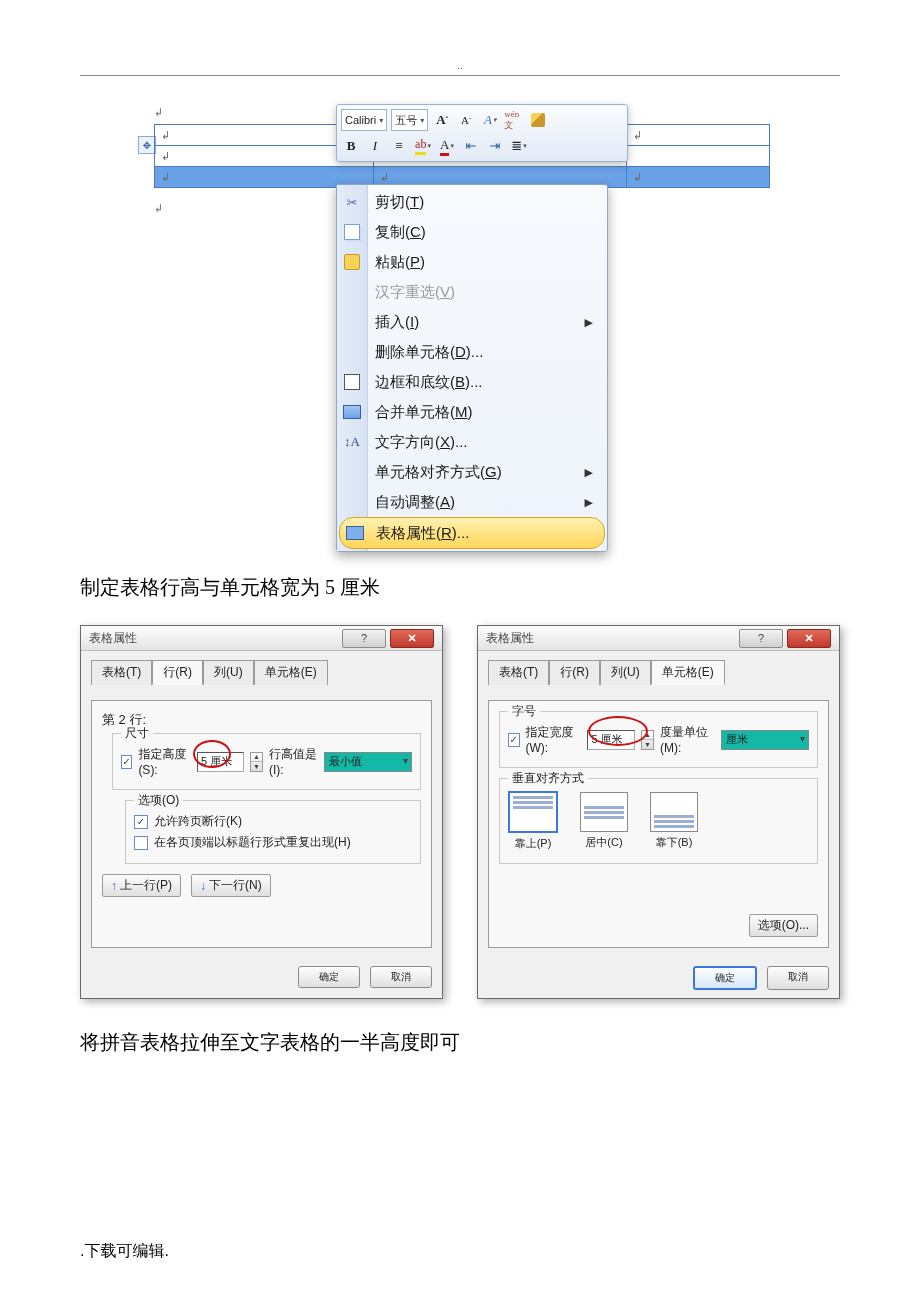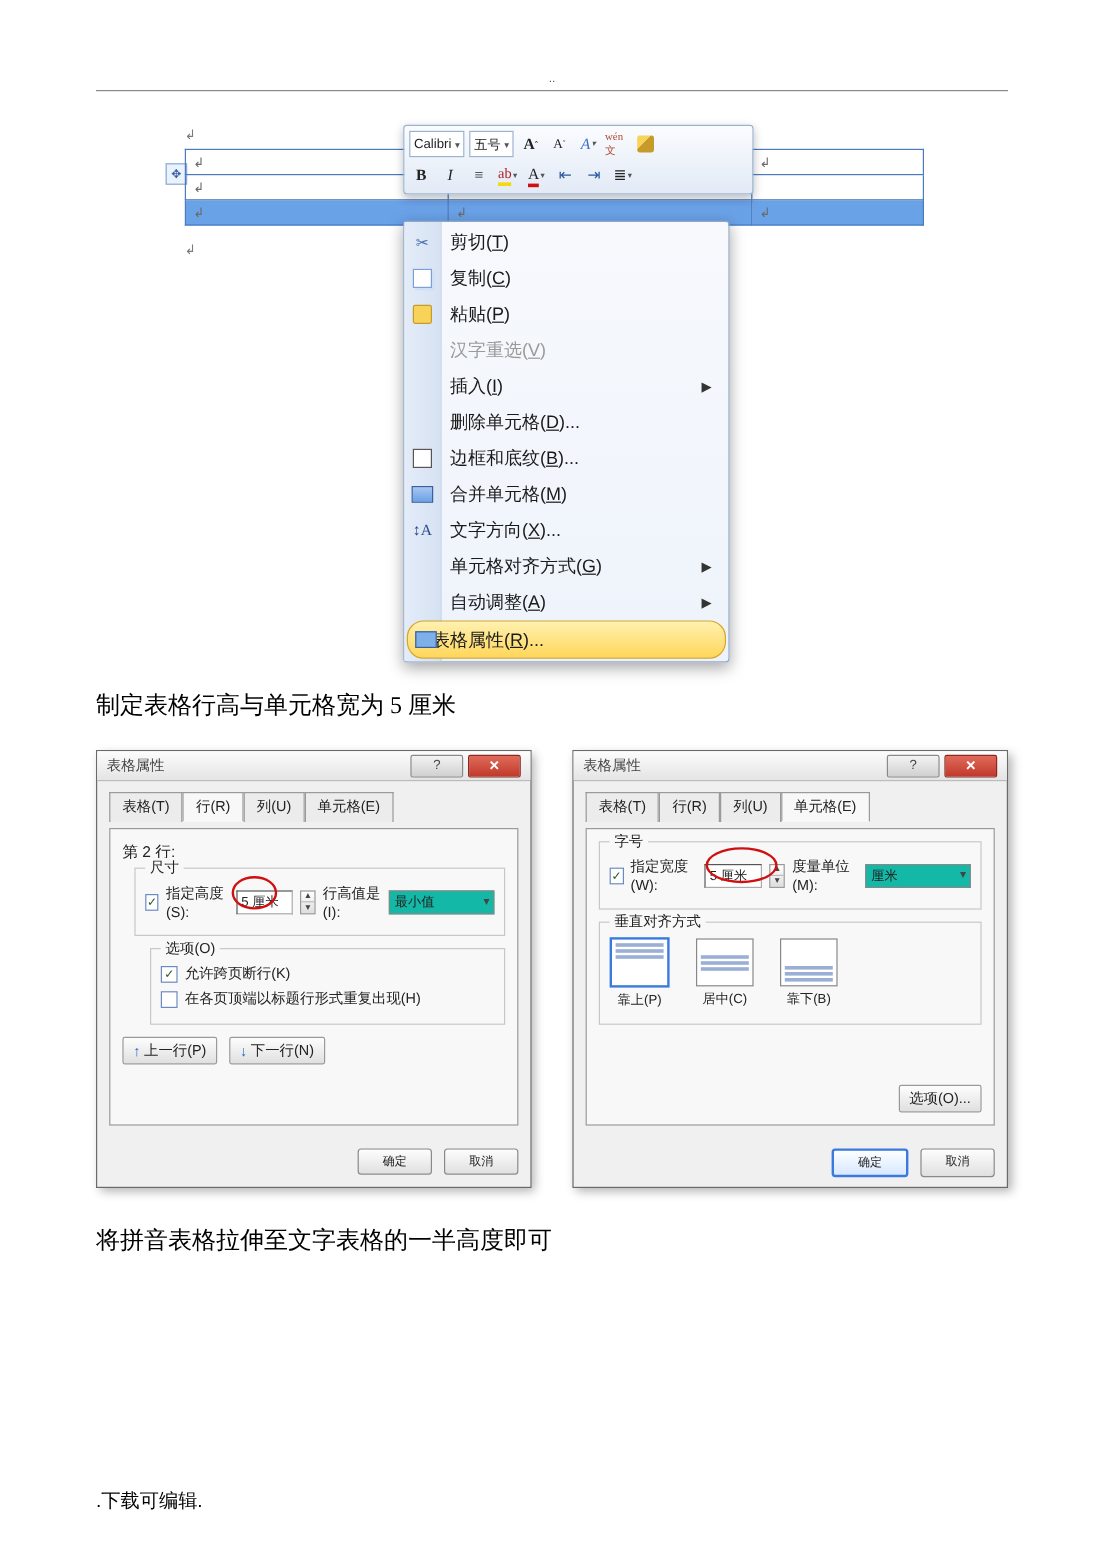--- a/index.html
+++ b/index.html
@@ -21,40 +21,40 @@
 .tb-btn{width:20px;height:20px;display:flex;align-items:center;justify-content:center;font-size:13px;font-family:"Times New Roman",serif}
 .tb-btn .dd{font-size:7px;margin-left:1px;color:#555}
 .ic-brush{width:14px;height:14px;background:linear-gradient(135deg,#f7d35a 40%,#c79a2a 40%);border-radius:2px}
 
 .ctx-menu{position:absolute;left:196px;top:80px;width:270px;background:linear-gradient(#f7f9fd,#eef3fb);border:1px solid #8fa7c7;border-radius:3px;box-shadow:0 4px 12px rgba(0,0,0,.35);padding:2px 0}
 .ctx-menu .iconcol{position:absolute;left:0;top:0;bottom:0;width:30px;background:linear-gradient(90deg,#e4ecf8,#d6e2f3);border-right:1px solid #c3d1e6}
 .ctx-item{position:relative;display:flex;align-items:center;height:30px;padding-left:38px;padding-right:14px;font-size:15px;color:#1a1a1a;cursor:default}
 .ctx-item.disabled{color:#9a9a9a}
 .ctx-item .arrow{margin-left:auto;font-size:11px;color:#333}
 .ctx-item .u{text-decoration:underline}
-.ctx-item.sel{background:linear-gradient(#fff1b0,#ffd65a);border:1px solid #d8a620;border-radius:14px;margin:0 2px;padding-left:20px}
+.ctx-item.sel{background:linear-gradient(#fff1b0,#ffd65a);border:1px solid #d8a620;border-radius:14px;margin:0 2px;padding-left:36px}
 .ctx-ic{position:absolute;left:6px;top:6px;width:18px;height:18px;display:flex;align-items:center;justify-content:center;font-size:13px}
 .ic-cut{color:#4a6fb0}
 .ic-copy{width:14px;height:14px;background:#fff;border:1px solid #7aa0d6;box-shadow:2px 2px 0 #cde0f7}
 .ic-paste{width:14px;height:14px;background:#f7d35a;border:1px solid #c79a2a;border-radius:2px}
 .ic-merge{width:16px;height:12px;border:1px solid #3a5fa0;background:linear-gradient(#a8c6f0,#6aa2e8)}
 .ic-border{width:14px;height:14px;border:1px solid #555;background:#fff}
 .ic-textdir{font-family:serif;font-size:13px;color:#2a4a8a}
 .ic-tblprop{width:16px;height:12px;background:#7db0e8;border:1px solid #3a5fa0}
 
 .body-text{font-size:20px;color:#000;font-family:"SimSun",serif;margin:30px 0 24px 0}
 
 .dialog-row{display:flex;gap:34px;margin-bottom:20px}
 .dialog{width:366px;background:#f0f0f0;border:1px solid #6a6a6a;box-shadow:3px 3px 8px rgba(0,0,0,.3);font-size:12px;position:relative}
 .dlg-title{background:linear-gradient(#fdfdfd,#e4e4e4);height:24px;display:flex;align-items:center;padding:0 8px;border-bottom:1px solid #bcbcbc;color:#444}
 .dlg-title .wbtn{width:42px;height:17px;background:linear-gradient(#f3f3f3,#d0d0d0);border:1px solid #8a8a8a;border-radius:2px;display:flex;align-items:center;justify-content:center;font-size:11px;margin-left:4px}
 .dlg-title .wbtn.close{color:#fff;background:linear-gradient(#e06a5a,#c1392b);border-color:#8a2a1e;font-weight:bold}
 .dlg-title .sp{flex:1}
 .dlg-body{padding:8px 10px 10px;min-height:280px;position:relative}
-.tabs{display:flex;gap:0;margin-bottom:6px}
+.tabs{display:flex;gap:0;margin-bottom:16px}
 .tab{padding:3px 10px;border:1px solid #9a9a9a;background:#ececec;border-bottom:none;font-size:12px;position:relative;top:1px}
 .tab.active{background:#f8f8f8;border-bottom:1px solid #f8f8f8;z-index:2}
 .tab-pane{border:1px solid #9a9a9a;background:#f8f8f8;padding:10px;min-height:226px;position:relative}
 .grp{border:1px solid #c8c8c8;padding:8px;margin-bottom:10px;position:relative}
 .grp-title{position:absolute;top:-9px;left:8px;background:#f8f8f8;padding:0 4px;font-size:12px}
 .row{display:flex;align-items:center;gap:6px;margin:4px 0;font-size:12px}
 .chk{width:12px;height:12px;border:1px solid #6a8ac0;background:#fff;display:inline-flex;align-items:center;justify-content:center;font-size:10px;color:#2a5a2a}
 .txtin{border:1px inset #aaa;background:#fff;height:18px;width:50px;padding:0 3px;display:inline-flex;align-items:center;font-size:11px}
 .spin{width:14px;height:18px;border:1px solid #999;background:linear-gradient(#fff,#ddd);display:inline-flex;flex-direction:column}
 .spin div{flex:1;display:flex;align-items:center;justify-content:center;font-size:7px;color:#444;border-bottom:1px solid #bbb}

